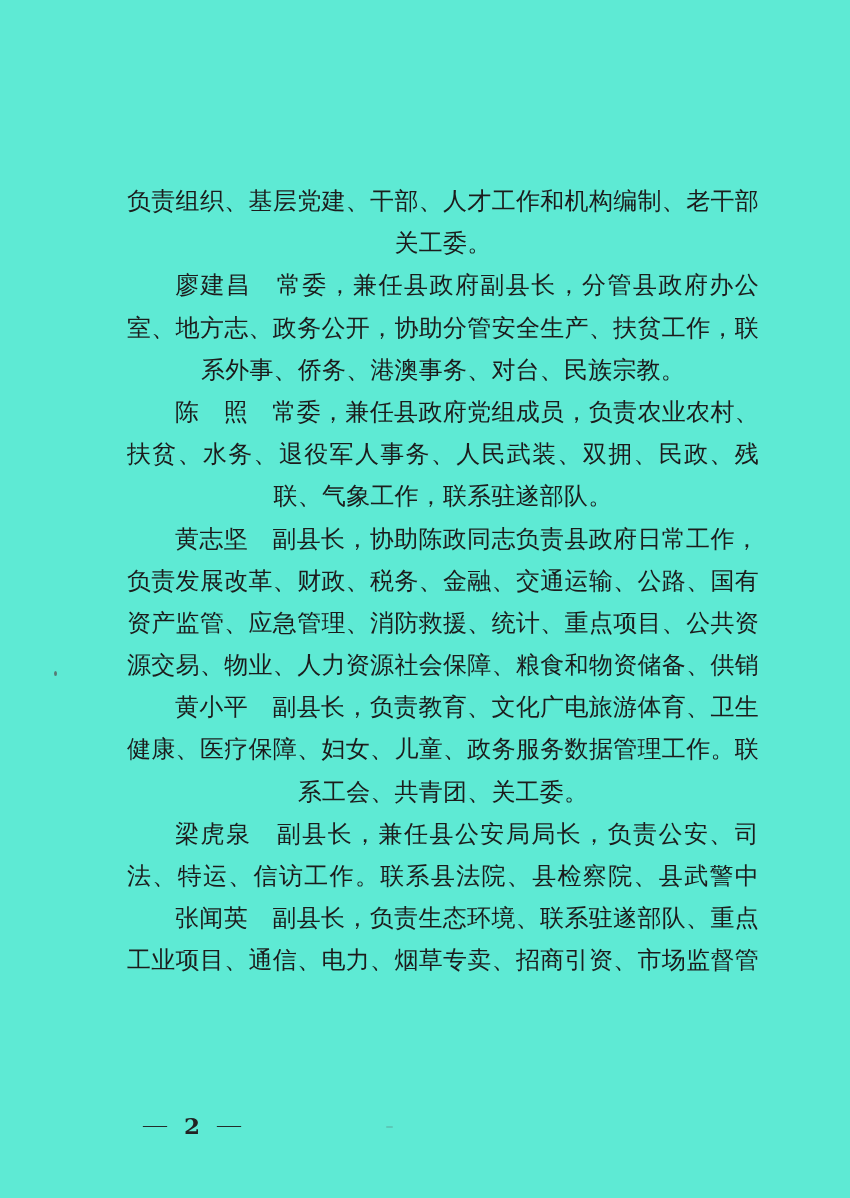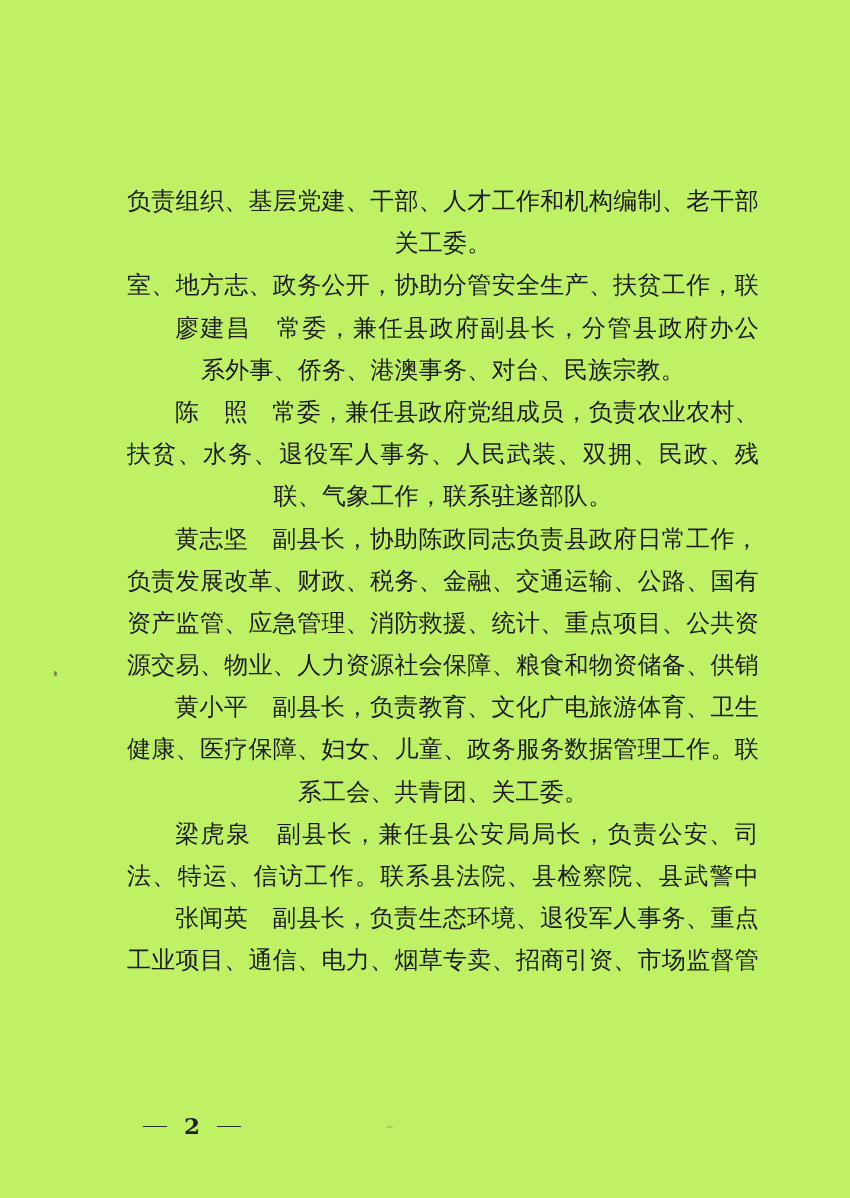--- a/index.html
+++ b/index.html
@@ -12,21 +12,21 @@
     background: #ffffff;
     position: relative;
     overflow: hidden;
     font-family: "Liberation Serif", "DejaVu Serif", serif;
   }
   .page {
     position: absolute;
     left: 0; top: 0;
     width: 850px;
     height: 1198px;
-    background: #bef264;
+    background: #5eead4;
   }
   .doc-body {
     position: absolute;
     left: 127px;
     top: 180px;
     width: 632px;
     color: #1c1c1c;
   }
   .line {
     height: 42.2px;
@@ -91,22 +91,22 @@
 <div class="page">
 
   <div class="doc-body">
 
     <div>
       <div class="line j">负责组织、基层党建、干部、人才工作和机构编制、老干部</div>
       <div class="line">关工委。</div>
     </div>
 
     <div>
+      <div class="line j ind">廖建昌　常委，兼任县政府副县长，分管县政府办公</div>
       <div class="line j">室、地方志、政务公开，协助分管安全生产、扶贫工作，联</div>
-      <div class="line j ind">廖建昌　常委，兼任县政府副县长，分管县政府办公</div>
       <div class="line">系外事、侨务、港澳事务、对台、民族宗教。</div>
     </div>
 
     <div>
       <div class="line j ind">陈　照　常委，兼任县政府党组成员，负责农业农村、</div>
       <div class="line j">扶贫、水务、退役军人事务、人民武装、双拥、民政、残</div>
       <div class="line">联、气象工作，联系驻遂部队。</div>
     </div>
 
     <div>
@@ -121,21 +121,21 @@
       <div class="line j">健康、医疗保障、妇女、儿童、政务服务数据管理工作。联</div>
       <div class="line">系工会、共青团、关工委。</div>
     </div>
 
     <div>
       <div class="line j ind">梁虎泉　副县长，兼任县公安局局长，负责公安、司</div>
       <div class="line j">法、特运、信访工作。联系县法院、县检察院、县武警中</div>
     </div>
 
     <div>
-      <div class="line j ind">张闻英　副县长，负责生态环境、退役军人事务、重点</div>
+      <div class="line j ind">张闻英　副县长，负责生态环境、联系驻遂部队、重点</div>
       <div class="line j">工业项目、通信、电力、烟草专卖、招商引资、市场监督管</div>
     </div>
 
   </div>
 
   <div class="footer">
     <span class="dash">—</span>
     <span class="num">2</span>
     <span class="dash">—</span>
   </div>

